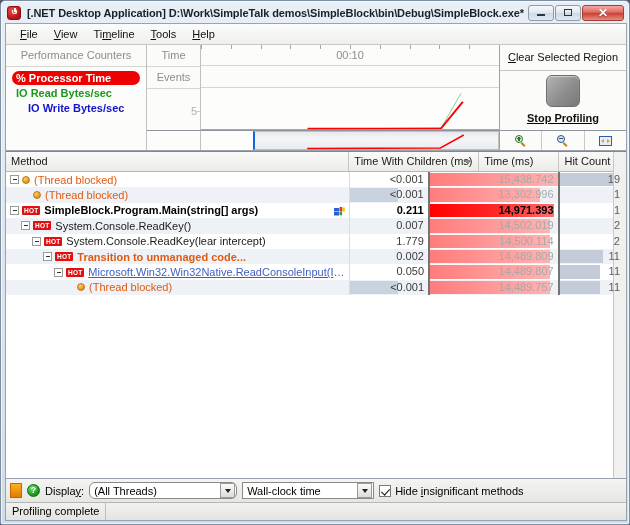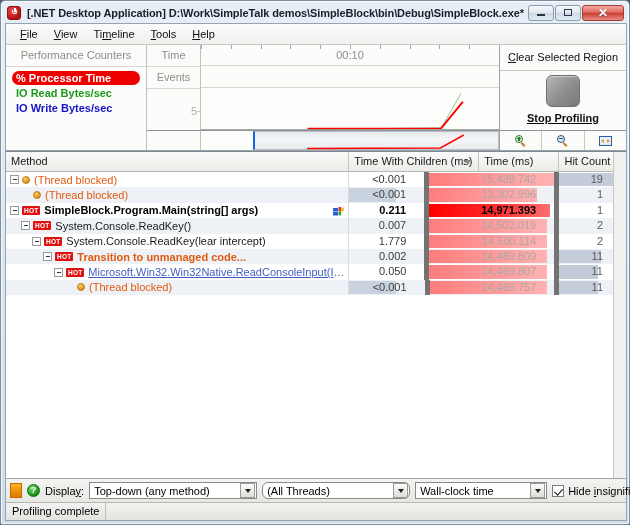--- a/index.html
+++ b/index.html
@@ -166,21 +166,21 @@
     border-radius: 8px;
     margin-bottom: 1px;
   }
   .counter-row.sel {
     background: #ee0000;
     color: #fff;
     width: 128px;
     box-sizing: border-box;
   }
   .counter-row.green { color: #1a9a1a; }
-  .counter-row.blue  { color: #1414cc; }
+  .counter-row.blue  { color: #1414cc; margin-left: 12px; }
 
   #graph-pane {
     flex: 1 1 auto;
     position: relative;
     display: flex;
     flex-direction: column;
     min-width: 0;
   }
   .tl-row {
     display: flex;
@@ -443,25 +443,25 @@
     align-items: center;
     box-sizing: border-box;
     border-right: 1px solid #dcdcd8;
     overflow: hidden;
     white-space: nowrap;
     height: 100%;
     position: relative;
   }
   .c-num {
     box-sizing: border-box;
-    border-right: 5px solid #737373;
+    border-right: 2px solid #737373;
     height: 100%;
     position: relative;
     text-align: right;
-    padding-right: 18px;
+    padding-right: 4px;
     line-height: 15.4px;
     overflow: hidden;
   }
   .c-num .barfill {
     position: absolute;
     left: 0; top: 1px; bottom: 1px;
     background: #c9d3e0;
   }
   .c-num .txt { position: relative; z-index: 2; }
   .twc .barfill {
@@ -860,24 +860,20 @@
             <div class="c-num hits" style="width: 68px;"><span class="barfill" style="width: 62%;"></span><span class="txt">11</span></div>
           </div>
         </div>
       <div id="grid-vscroll"></div>
     </div>
 
     <div id="bottom-bar">
       <div id="bb-left-icon"></div>
       <div id="help-icon">?</div>
       <div id="display-label">Displa<u>y</u>:</div>
-      <div class="combo" id="combo-display">
-        <span class="cval">Top-down (any method)</span>
-        <span class="cbtn"></span>
-      </div>
       <div class="combo" id="combo-threads">
         <span class="cval">(All Threads)</span>
         <span class="cbtn"></span>
       </div>
       <div class="combo" id="combo-clock">
         <span class="cval">Wall-clock time</span>
         <span class="cbtn"></span>
       </div>
       <div id="hide-wrap">
         <span class="chk"></span>

